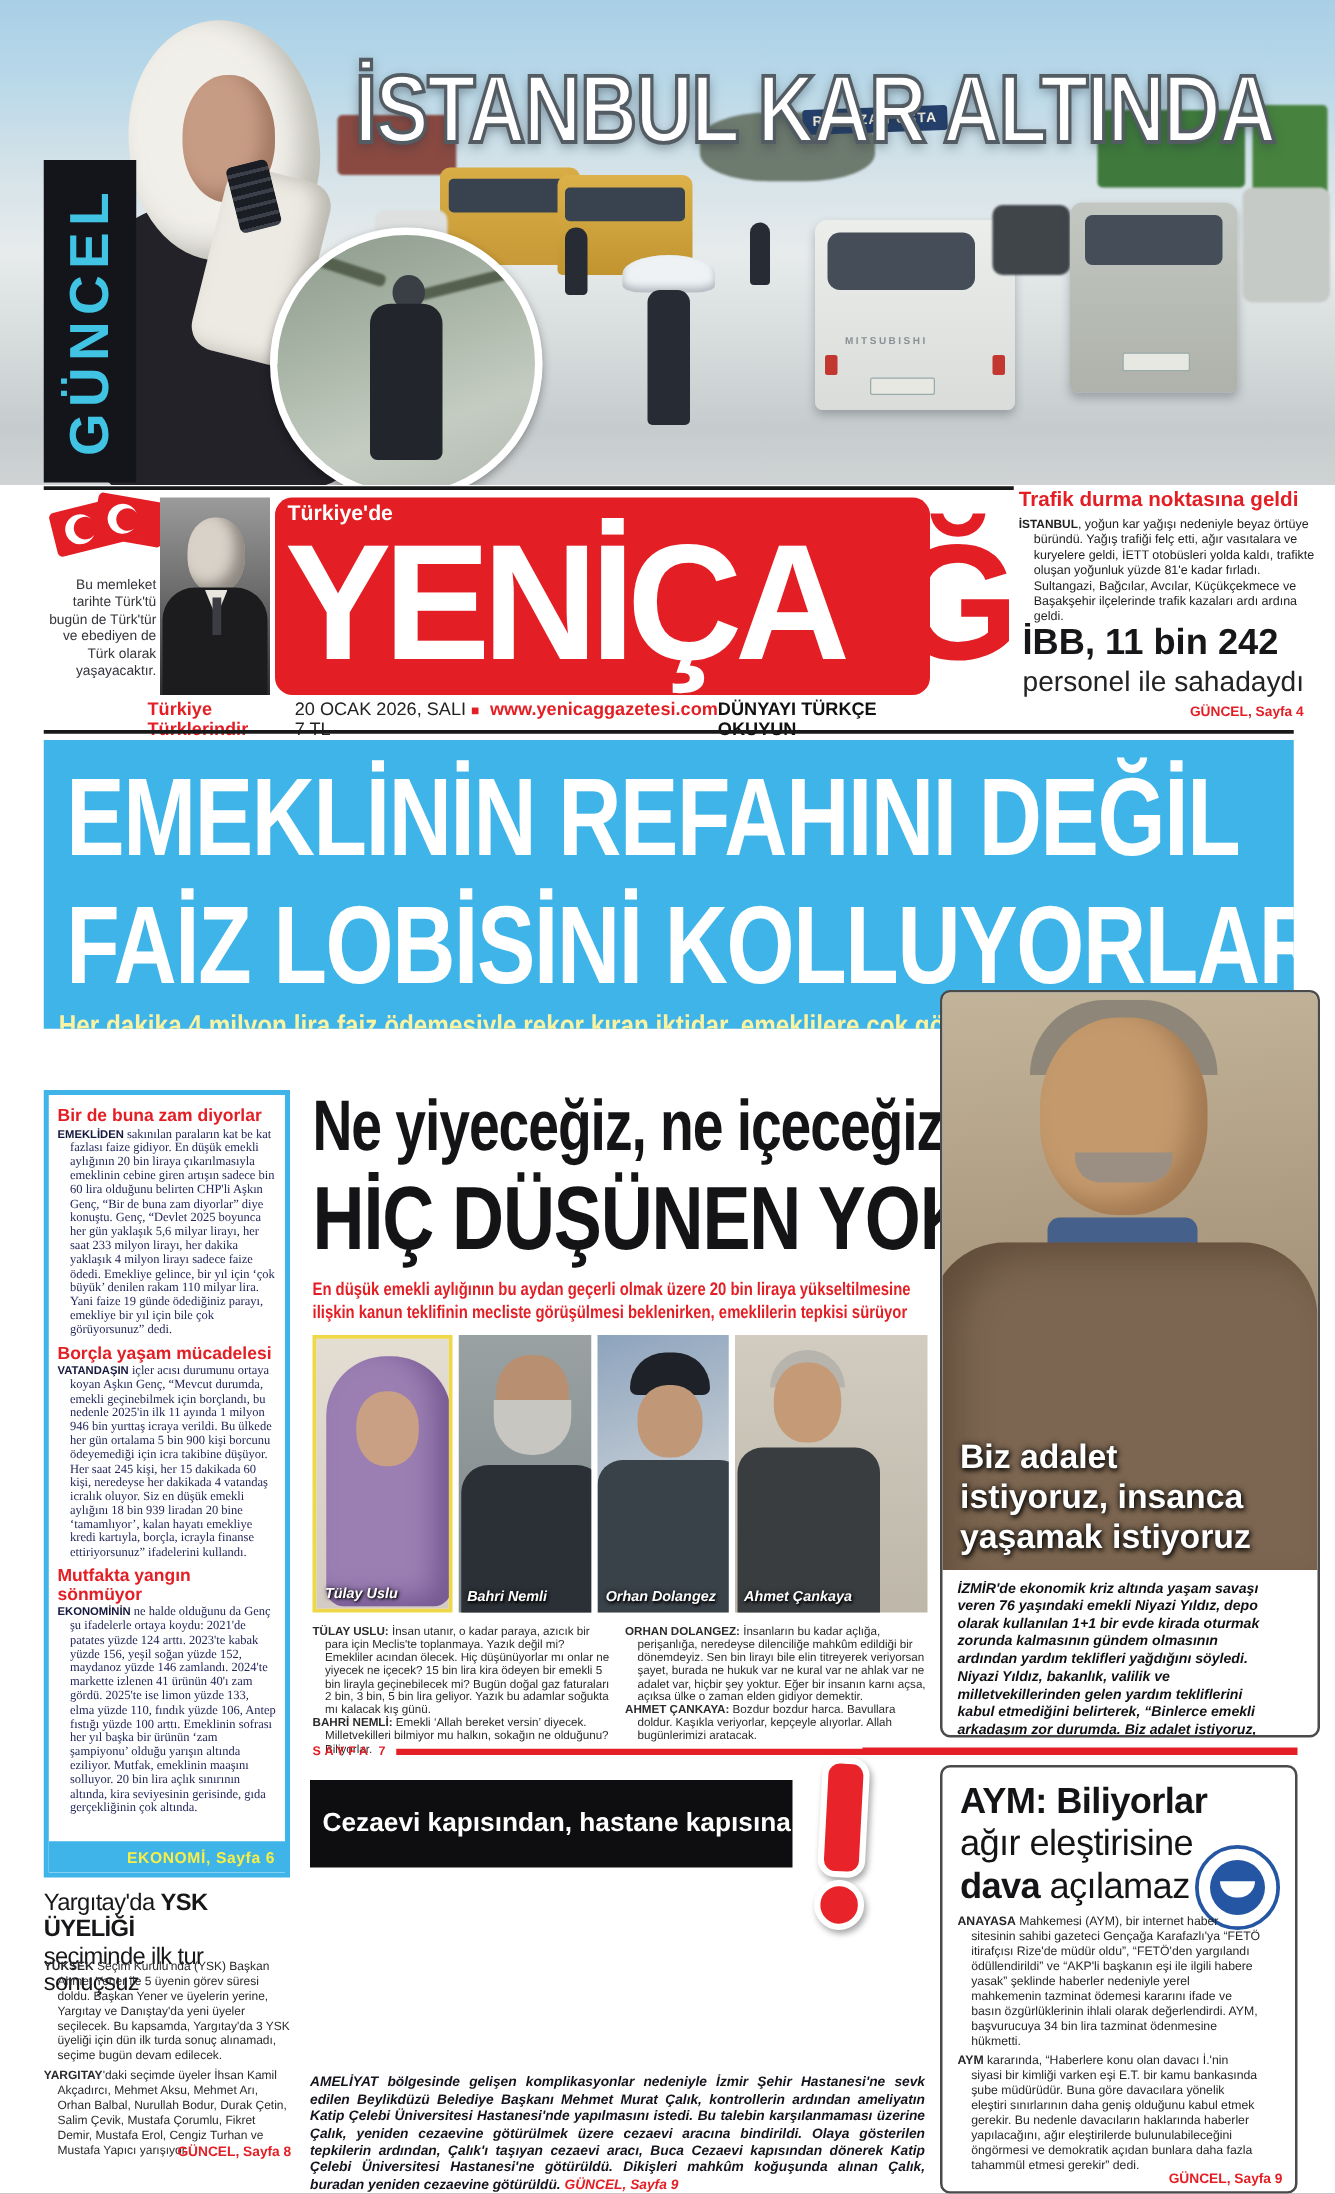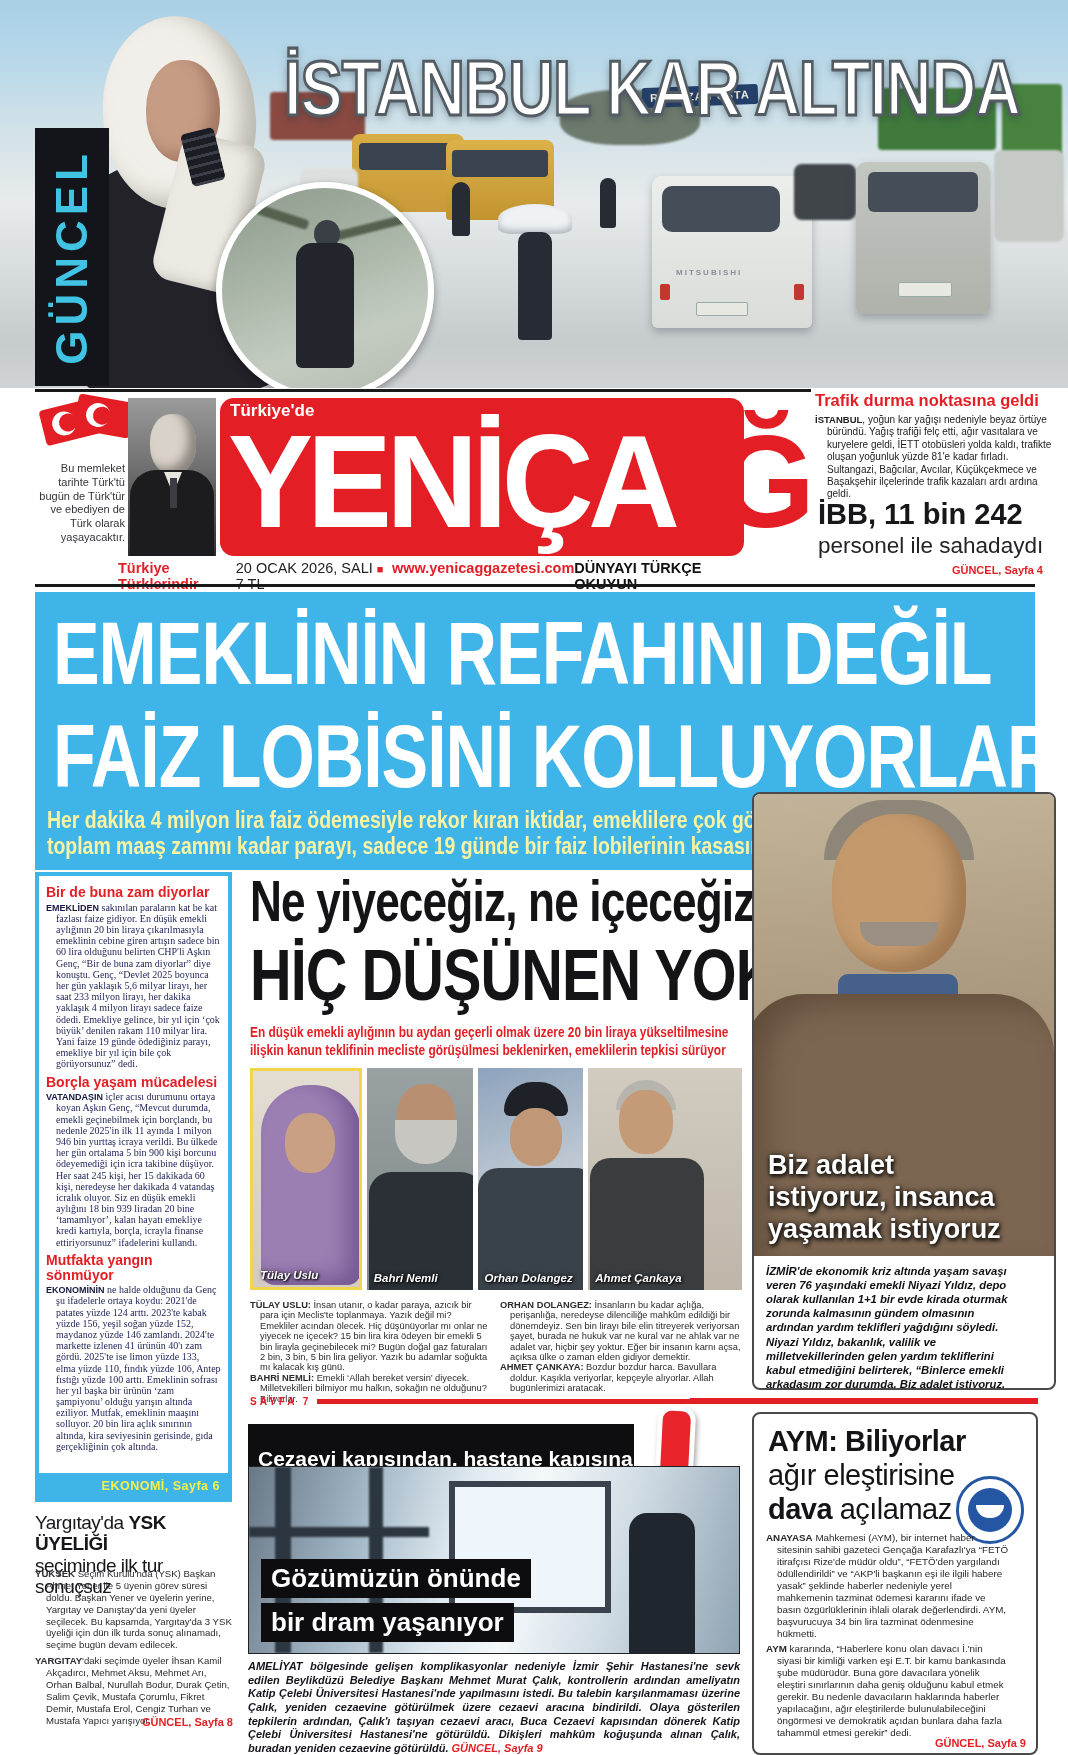--- a/index.html
+++ b/index.html
@@ -72,21 +72,21 @@
   
   .traffic-h{left:815px;top:391px;width:225px;color:#e31e24;font-weight:bold;font-size:16.5px;white-space:nowrap;}
   .traffic-b{left:815px;top:414px;width:228px;font-size:10px;line-height:1.24;color:#222;padding-left:12px;text-indent:-12px;}
   .traffic-b b{font-size:9.5px;}
   .ibb1{left:818px;top:498px;font-weight:bold;font-size:29px;color:#17171a;white-space:nowrap;}
   .ibb2{left:818px;top:533px;font-size:22.5px;color:#232326;white-space:nowrap;}
   .pref{color:#e31e24;font-weight:bold;font-size:11px;}
   .traffic-ref{left:815px;top:564px;width:228px;text-align:right;}
 
   
-  .banner{left:35px;top:592px;width:1000px;height:278px;background:#3fb4e8;overflow:hidden;}
+  .banner{left:35px;top:592px;width:1000px;height:231px;background:#3fb4e8;overflow:hidden;}
   .bl{position:absolute;color:#fff;font-weight:bold;font-size:66px;white-space:nowrap;letter-spacing:-1px;
         transform:scale(1.06,1.34);transform-origin:top left;}
   .bl1{left:18px;top:10px;}
   .bl2{left:18px;top:113px;}
   .bsub{position:absolute;left:12px;top:216px;width:1040px;font-weight:bold;font-size:23px;line-height:1.12;color:#fbf3a2;
         transform:scaleX(0.845);transform-origin:top left;}
   .bpct{position:absolute;left:895px;top:198px;font-weight:bold;font-size:62px;color:#e31e24;transform:rotate(-9deg);
         text-shadow:-2px -2px 0 #fff,2px -2px 0 #fff,-2px 2px 0 #fff,2px 2px 0 #fff,4px 5px 5px rgba(0,0,0,.35);}
 
   
@@ -366,29 +366,20 @@
   <div class="abs sayfa">
     <b>SAYFA 7</b>
     <div class="bar"></div>
   </div>
 
   <div class="abs kicker">Cezaevi kapısından, hastane kapısına</div>
   <div class="abs excl">
     <div class="bar2"></div>
     <div class="dot"></div>
   </div>
-  <div class="abs pphoto">
-    <div class="pp-frame" style="left:26px;top:0;width:16px;height:100%;"></div>
-    <div class="pp-frame" style="left:120px;top:0;width:14px;height:100%;"></div>
-    <div class="pp-frame" style="left:0;top:60px;width:180px;height:10px;"></div>
-    <div class="pp-window"></div>
-    <div class="pp-fig"></div>
-    <div class="ov" style="left:12px;top:92px;">Gözümüzün önünde</div>
-    <div class="ov" style="left:12px;top:136px;">bir dram yaşanıyor</div>
-  </div>
   <div class="abs pcaption">
     <b>AMELİYAT</b><span> bölgesinde gelişen komplikasyonlar nedeniyle İzmir Şehir Hastanesi'ne sevk edilen Beylikdüzü Belediye Başkanı Mehmet Murat Çalık, kontrollerin ardından ameliyatın Katip Çelebi Üniversitesi Hastanesi'nde yapılmasını istedi. Bu talebin karşılanmaması üzerine Çalık, yeniden cezaevine götürülmek üzere cezaevi aracına bindirildi. Olaya gösterilen tepkilerin ardından, Çalık'ı taşıyan cezaevi aracı, Buca Cezaevi kapısından dönerek Katip Çelebi Üniversitesi Hastanesi'ne götürüldü. Dikişleri mahkûm koğuşunda alınan Çalık, buradan yeniden cezaevine götürüldü. </span><span class="pref">GÜNCEL, Sayfa 9</span>
   </div>
 
   <div class="abs rbox">
     <div class="rphoto">
       <div class="r-hair"></div>
       <div class="r-face"></div>
       <div class="r-mus"></div>
       <div class="r-collar"></div>

